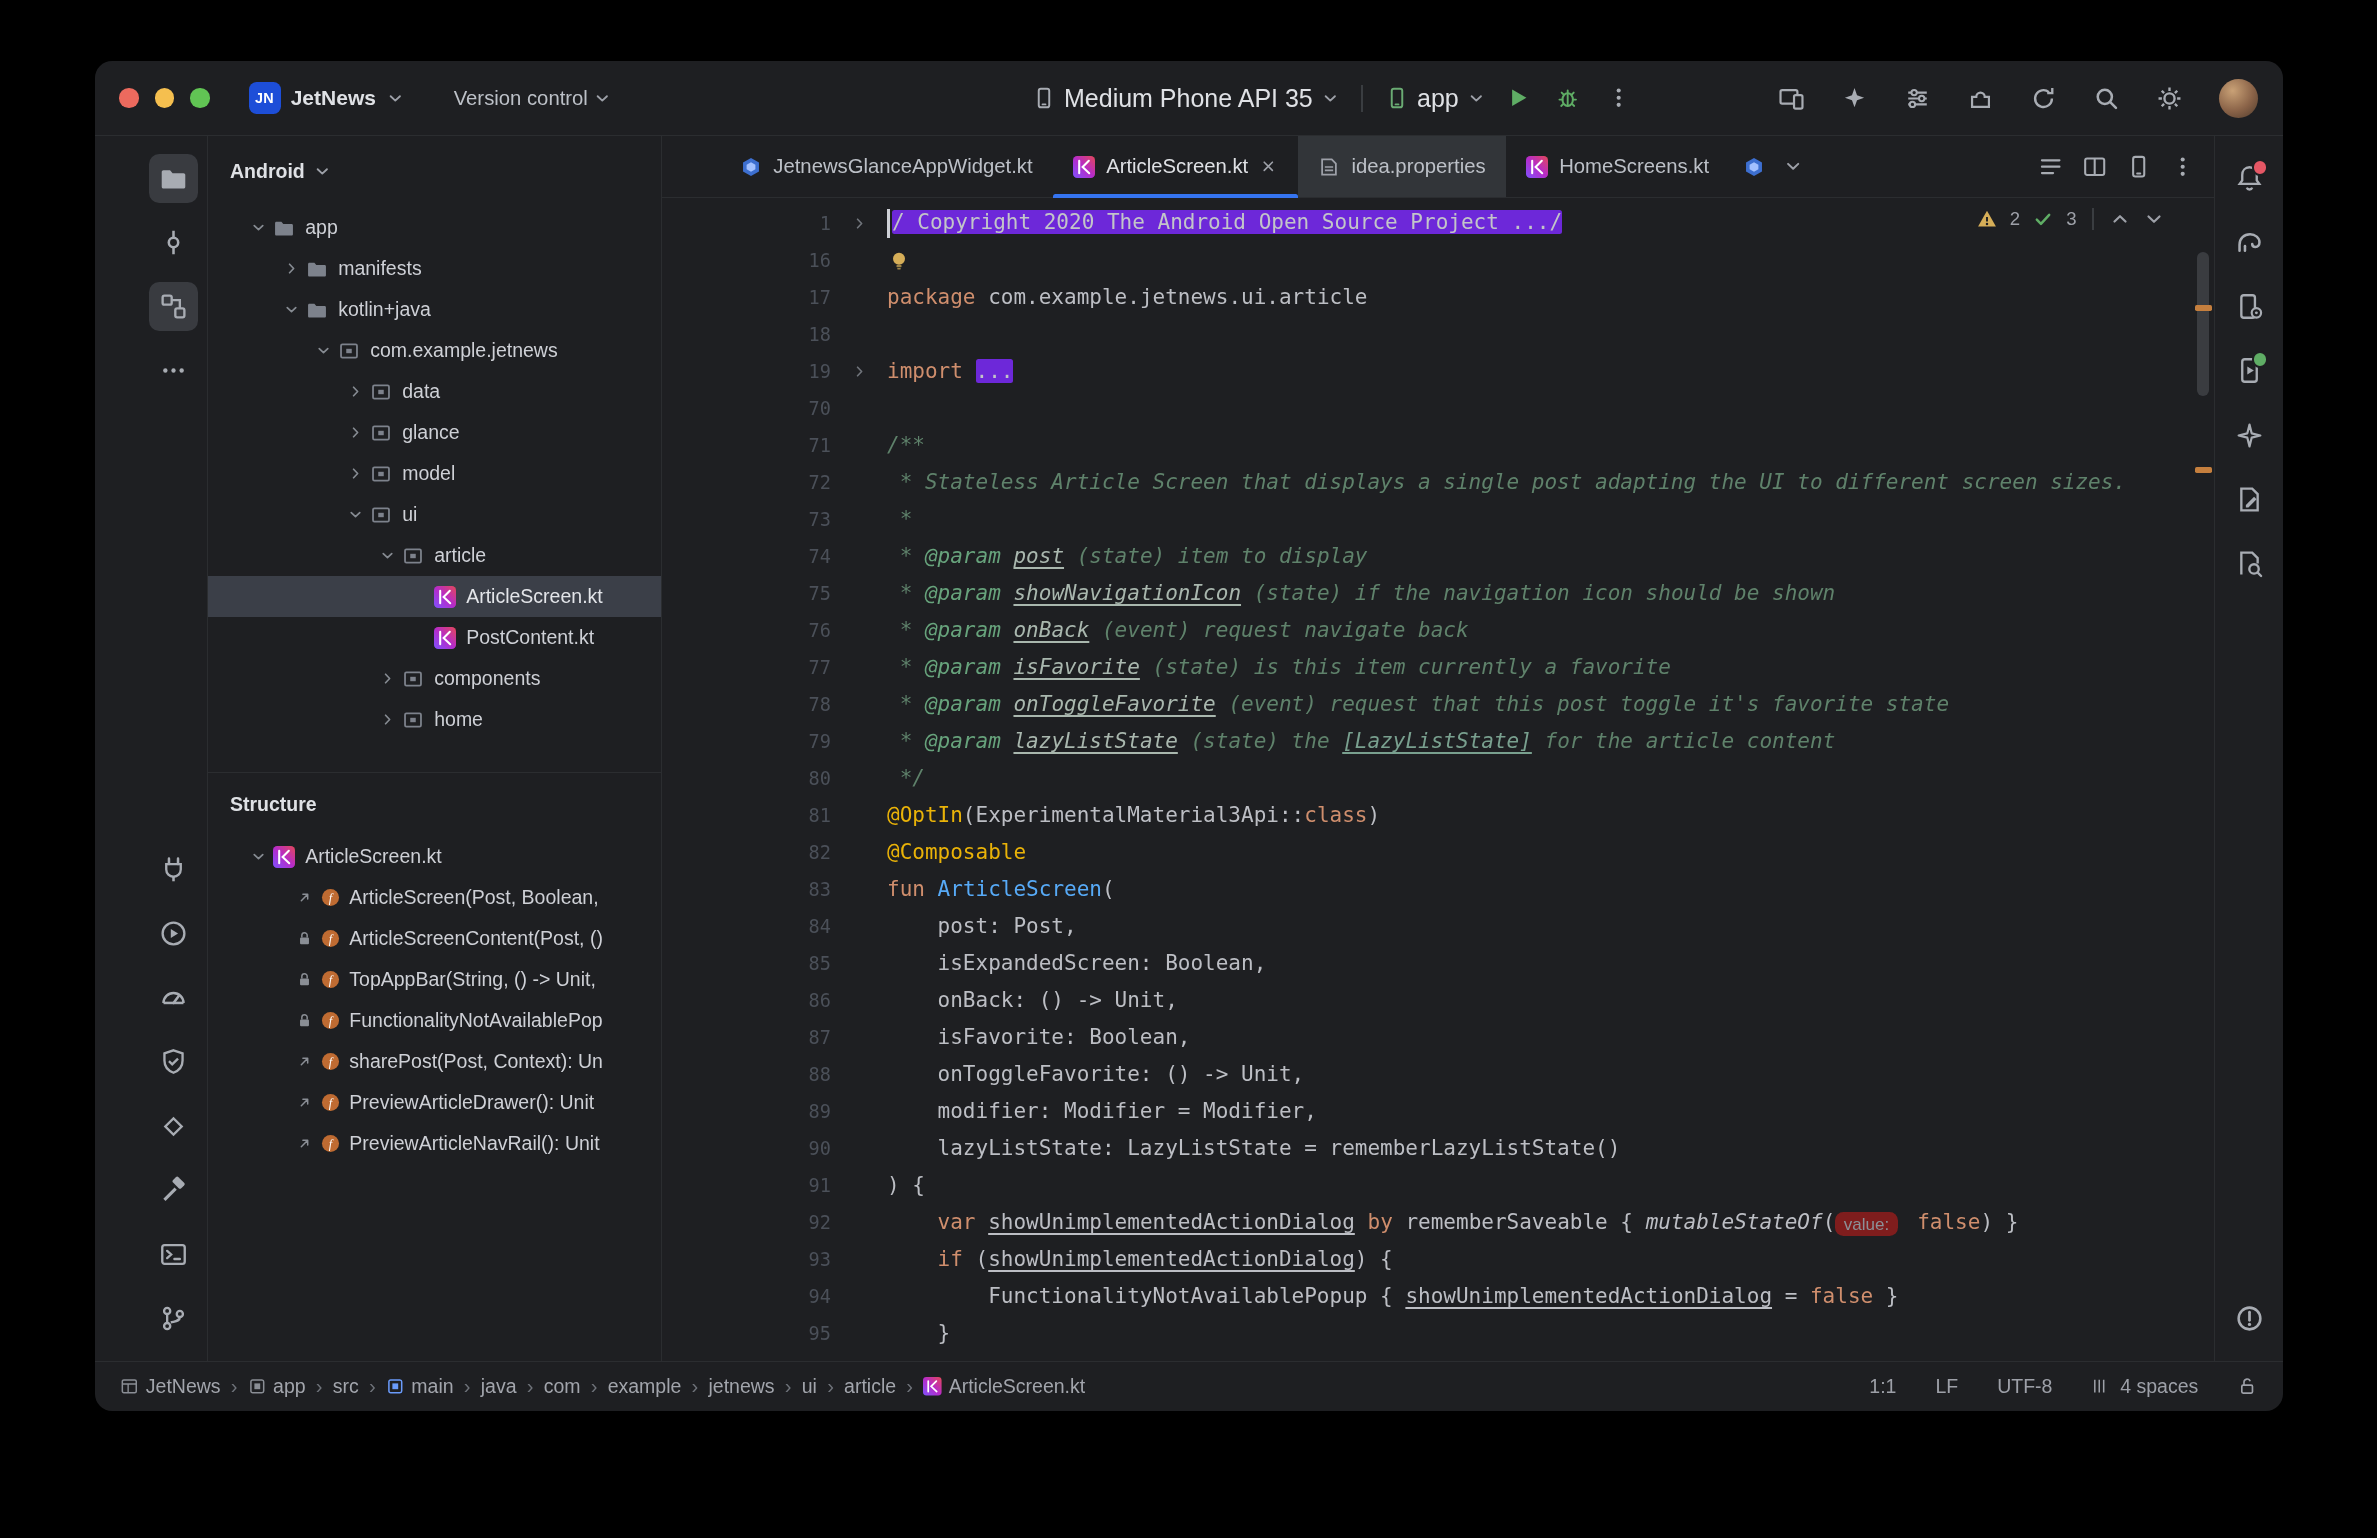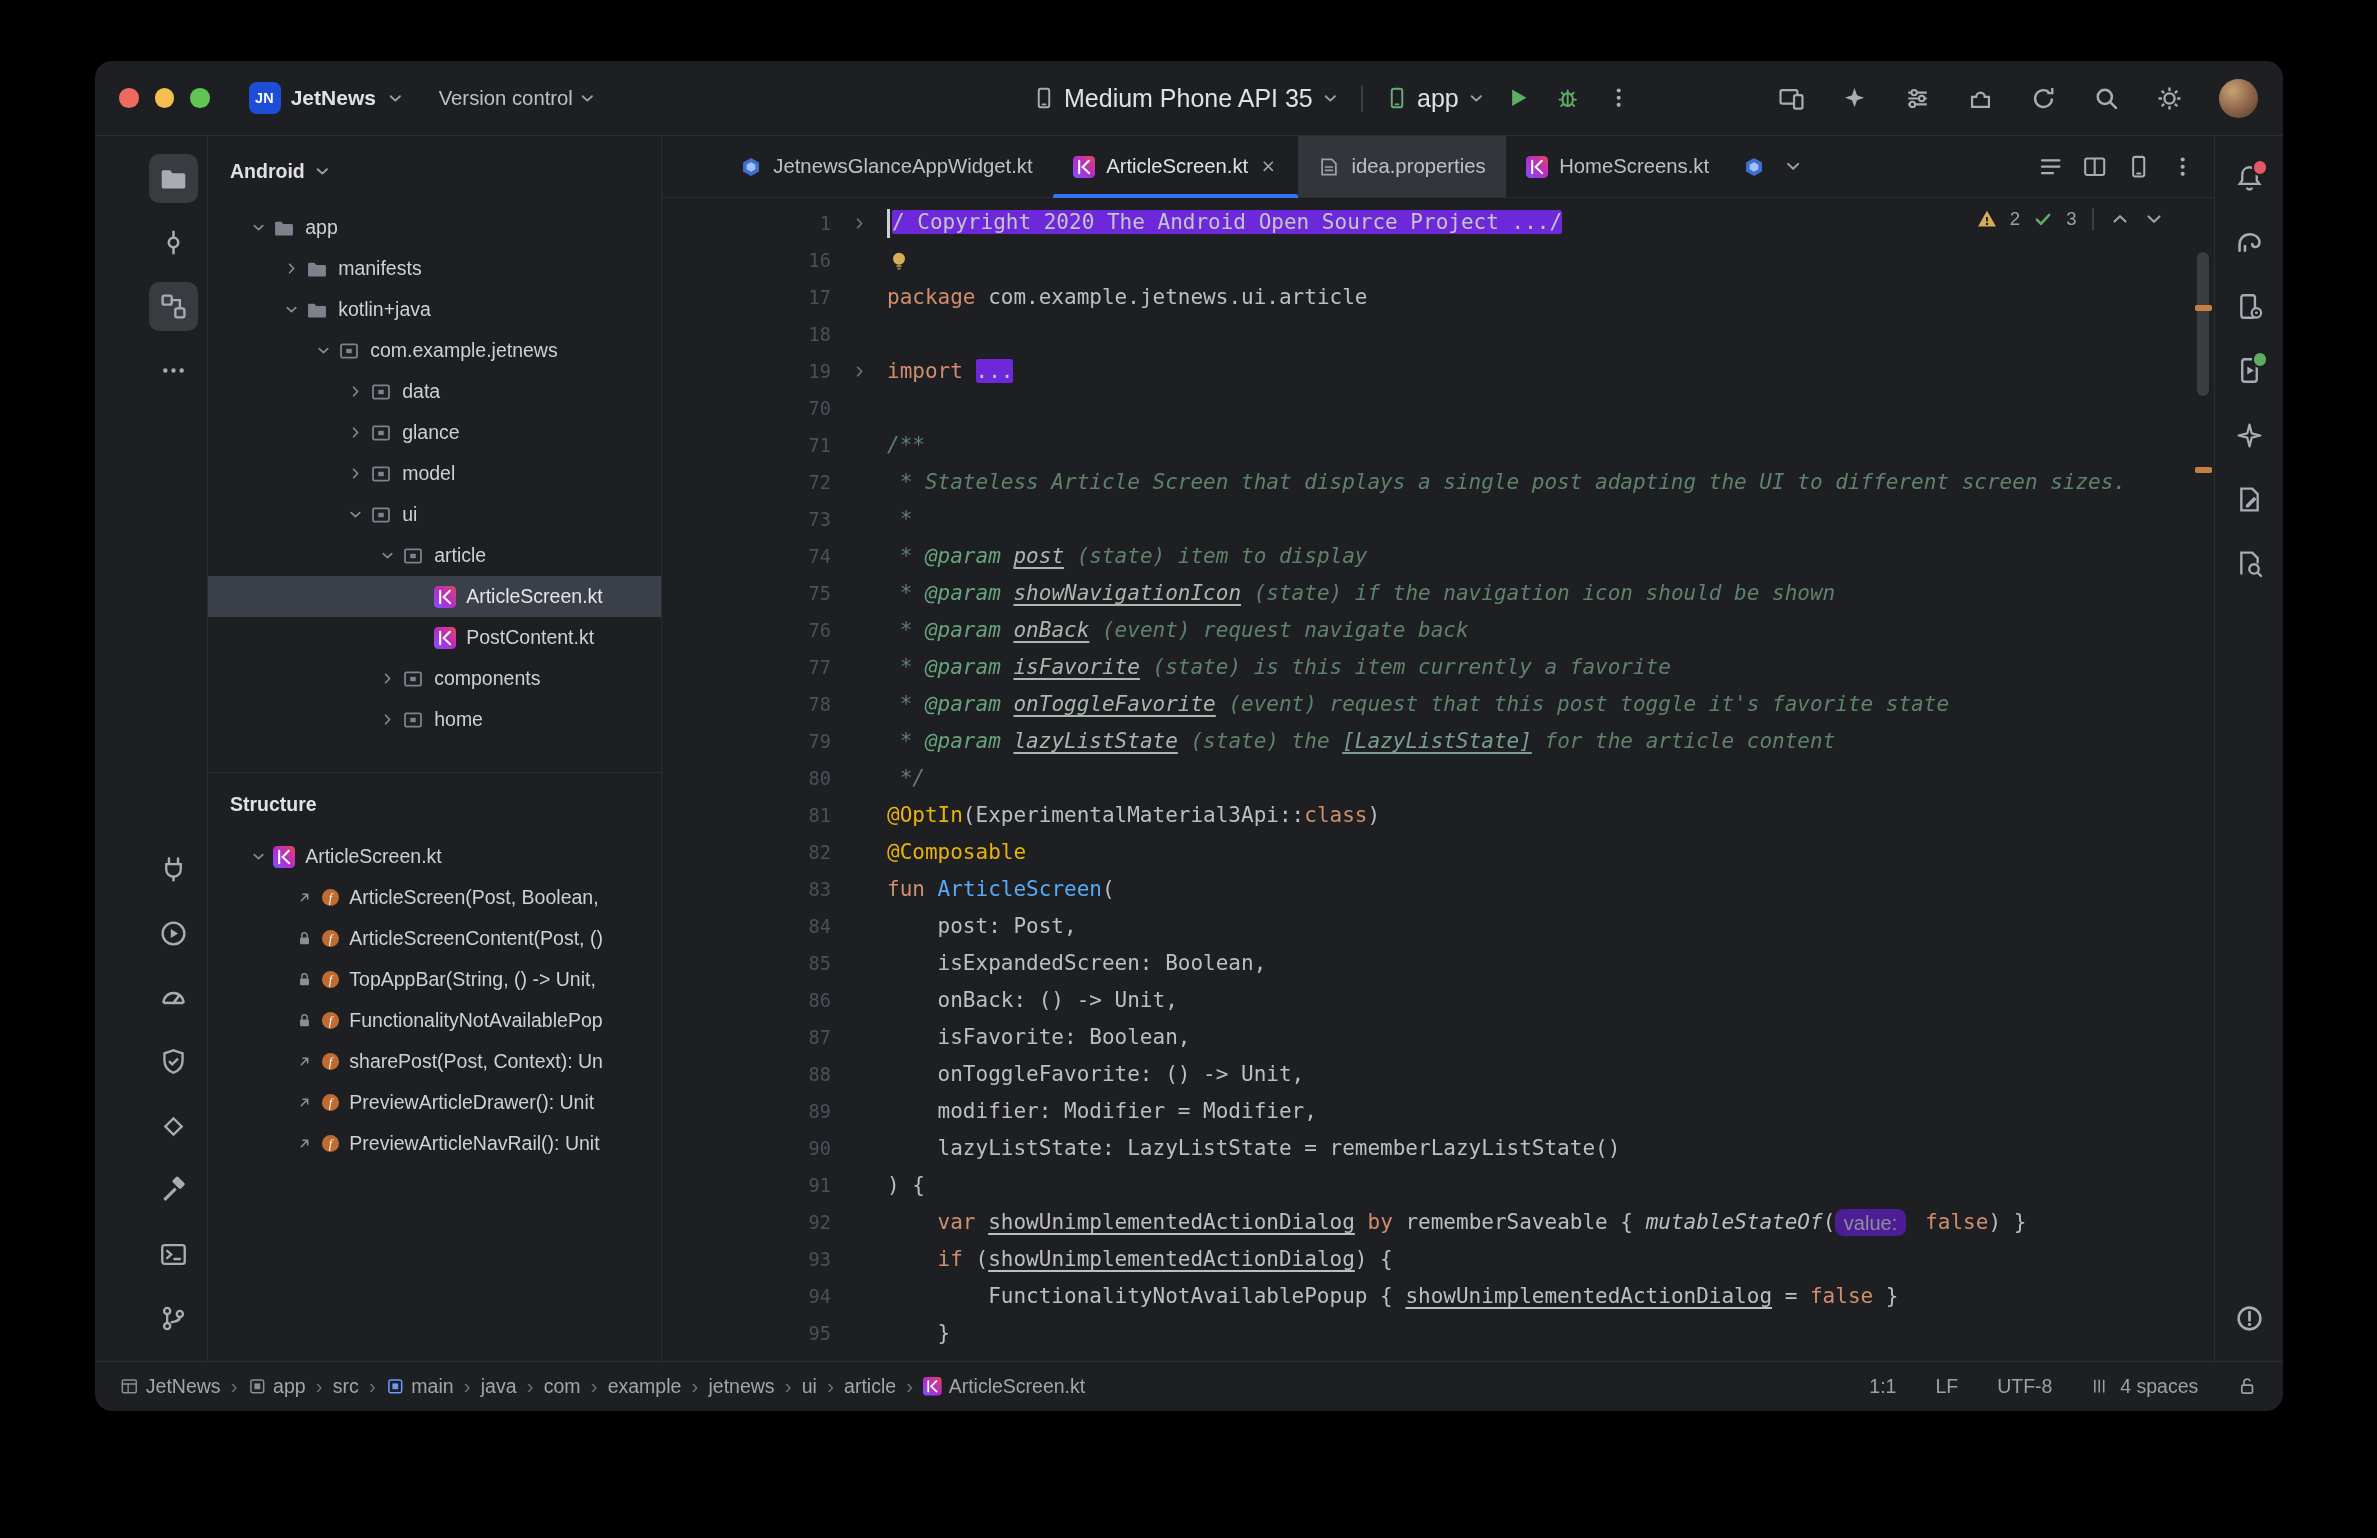--- a/index.html
+++ b/index.html
@@ -7,21 +7,21 @@
   .window{position:absolute;left:95px;top:61px;width:2188px;height:1350px;background:#1e1f22;
     border-radius:17px;overflow:hidden;box-shadow:0 34px 85px rgba(0,0,0,.6);display:flex;flex-direction:column;}
   
   .titlebar{height:74px;flex:none;display:flex;align-items:center;position:relative;border-bottom:1.7px solid #2b2d30;}
   .traffic{display:flex;gap:16px;padding-left:24px;}
   .tl{width:19.5px;height:19.5px;border-radius:50%;}
   .tl.r{background:#ec6a5e}.tl.y{background:#f5bf4f}.tl.g{background:#61c554}
   .tb-app{display:flex;align-items:center;gap:10.2px;margin-left:39px;font-size:21px;font-weight:700;color:#dfe1e5;}
   .jn-logo{width:32px;height:32px;border-radius:7.6px;background:#1d4ed8;color:#fff;font-size:14.4px;font-weight:700;
     display:flex;align-items:center;justify-content:center;letter-spacing:0.4px;}
-  .tb-vc{display:flex;align-items:center;gap:5px;margin-left:34px;font-size:20.3px;font-weight:400;color:#bcc0c7;}
+  .tb-vc{display:flex;align-items:center;gap:5px;margin-left:49px;font-size:20.3px;font-weight:400;color:#bcc0c7;}
   .chev{width:18.6px;height:18.6px;color:#9da0a8;display:inline-flex}
   .chev svg{width:18.6px;height:18.6px}
   .tb-center{position:absolute;left:937px;top:0;height:100%;display:flex;align-items:center;gap:13.5px;}
   .chip{display:flex;align-items:center;gap:8px;font-size:25px;color:#dfe1e5;}
   .chip .svg{width:24px;height:24px;color:#a8acb3}
   .chip .svg.green{color:#6aab73}
   .svg svg{width:100%;height:100%;display:block}
   .vdiv{width:1.7px;height:27px;background:#3a3d41;margin:0 8.5px;}
   .act{width:37px;height:37px;border-radius:8.5px;display:flex;align-items:center;justify-content:center;color:#a8acb3}
   .act .svg{width:25.4px;height:25.4px}
@@ -84,21 +84,21 @@
   .t-plain{color:#bcbec4}
   .t-fn{color:#57aaf7}
   .t-ann{color:#eab308}
   .t-doc{color:#5f826b;font-style:italic}
   .t-doctag{color:#67a37c;font-style:italic}
   .t-docparam{color:#a9b7ae;font-style:italic;text-decoration:underline;text-underline-offset:4.2px}
   .t-doclink{color:#79a08f;font-style:italic;text-decoration:underline;text-underline-offset:4.2px}
   .t-fold{background:#6d28d9;color:#c3c5c9;border-radius:2.5px}
   .t-under{color:#bcbec4;text-decoration:underline;text-underline-offset:4.2px}
   .t-italic{color:#bcbec4;font-style:italic}
-  .t-inlay{background:#4c1d95;color:#8c9097;border-radius:8.5px;padding:2.5px 8.5px;font-size:20px;
+  .t-inlay{background:#7f1d1d;color:#8c9097;border-radius:8.5px;padding:2.5px 8.5px;font-size:17px;
     font-family:"Liberation Sans",sans-serif;margin-right:6.8px;font-style:normal}
   .inspections{position:absolute;top:10.2px;right:49px;display:flex;align-items:center;gap:12px;
     font-size:18.6px;color:#9da0a8;font-family:"Liberation Sans",sans-serif;}
   .inspections .svg{width:22px;height:22px}
   .idiv{width:1.7px;height:22px;background:#3a3d41;margin:0 3.4px}
   .vthumb{position:absolute;right:5.1px;top:54px;width:12px;height:144px;background:#4a4d51;opacity:.65;border-radius:6px;}
   .vmark{position:absolute;right:1.7px;width:17px;height:6px;background:#c57f3e;border-radius:1.7px;}
   
   .statusbar{height:49px;flex:none;border-top:1.7px solid #2b2d30;display:flex;align-items:center;
     padding:0 25.4px;font-size:19.5px;color:#a2a5ac;}

